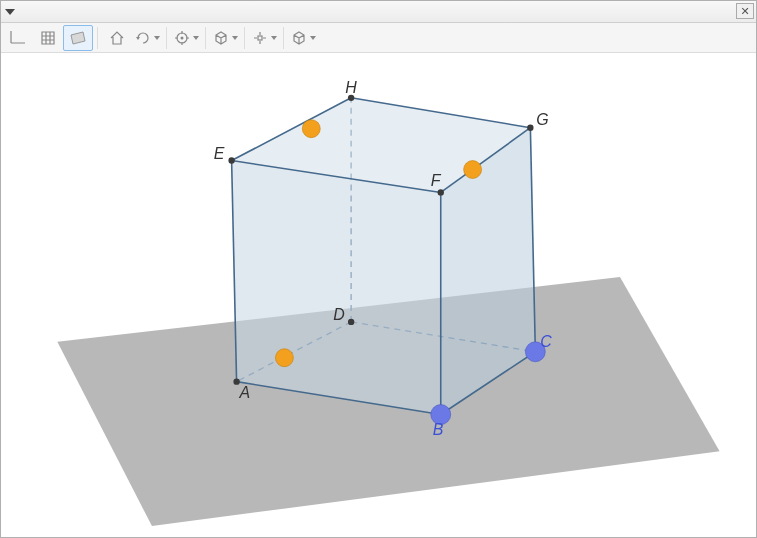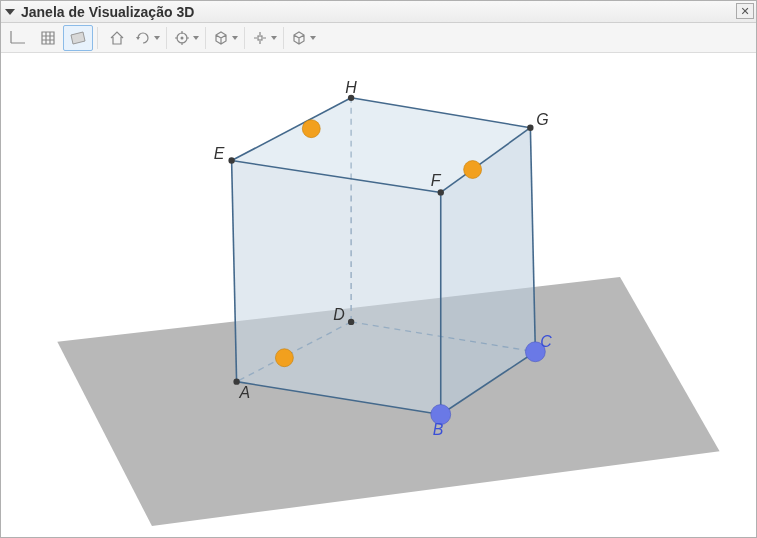--- a/index.html
+++ b/index.html
@@ -92,21 +92,20 @@
     font-style: italic;
     fill: #333;
   }
   .label.blue { fill: #3a4fd6; }
 </style>
 </head>
 <body>
 
 <div class="titlebar">
   <div class="tri"></div>
-  <div class="title">Janela de Visualização 3D</div>
   <div class="close">✕</div>
 </div>
 
 <div class="toolbar">
 
   <div class="tbtn" title="axes">
     <svg class="ico" viewBox="0 0 18 18">
       <path class="st" d="M2 14 L16 14 M2 14 L2 2"></path>
     </svg>
   </div>

